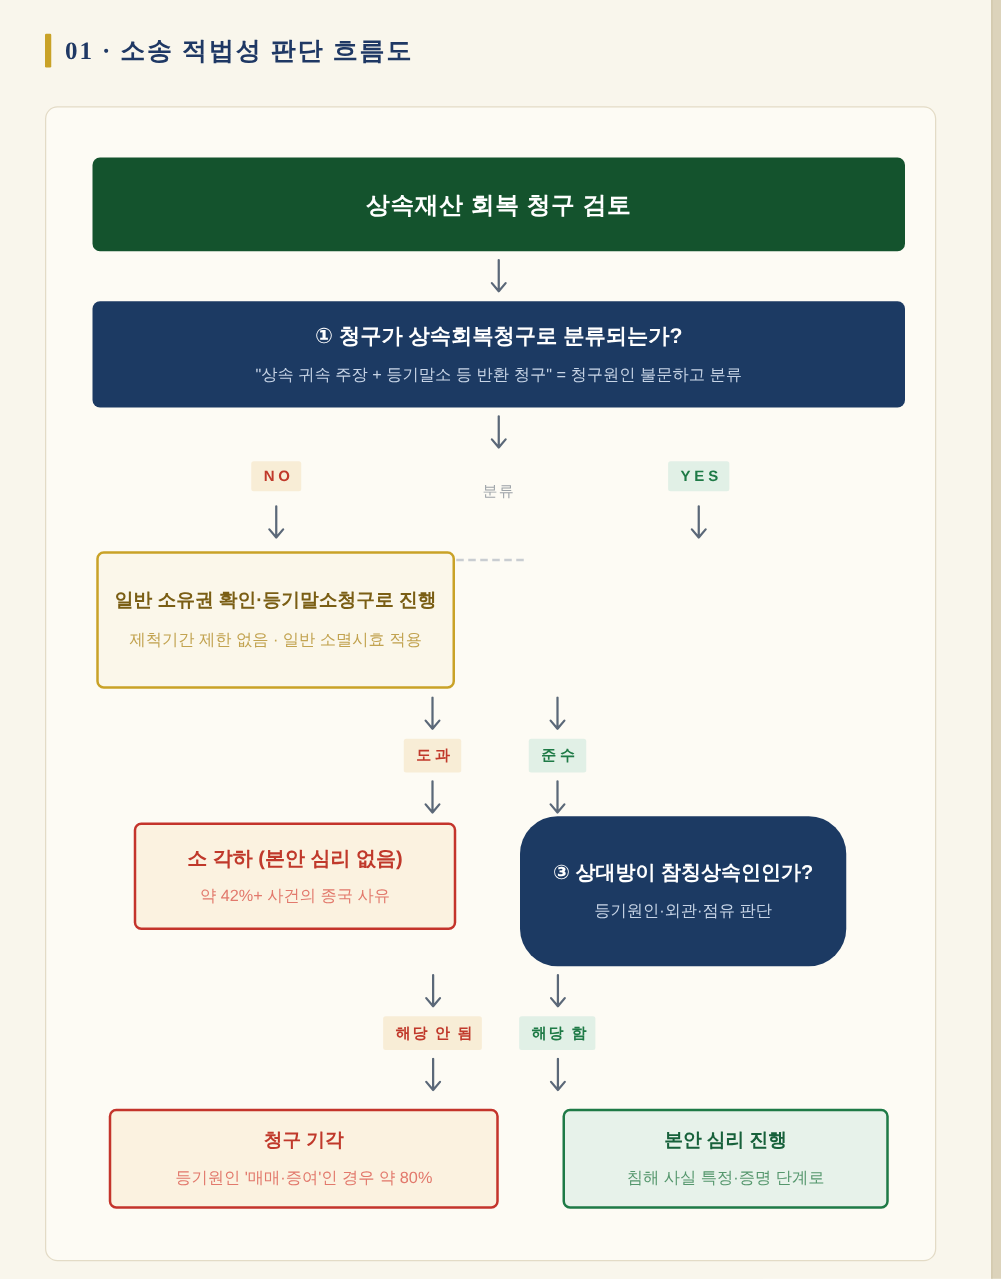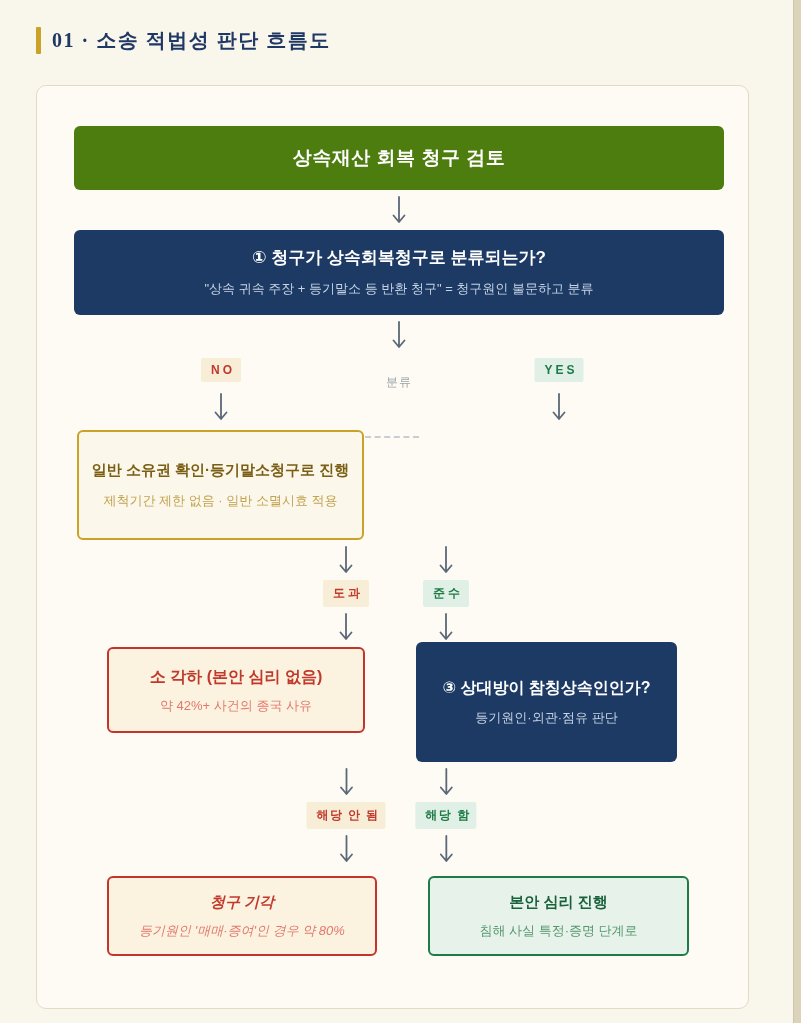--- a/index.html
+++ b/index.html
@@ -20,21 +20,21 @@
     position:absolute;top:85px;left:36px;width:713px;height:924px;
     background:#fdfbf4;border:1px solid #e3dbc6;border-radius:10px;
     box-sizing:border-box;padding:40px 0 0 37px;
   }
   .canvas{position:relative;width:650px;}
   
   .node{box-sizing:border-box;border-radius:6px;display:flex;flex-direction:column;
         justify-content:center;align-items:center;text-align:center;}
   .node .t{line-height:1.45;}
   .node .s{line-height:1.5;}
-  .box-start{height:64px;background:#4d7c0f;color:#ffffff;font-size:19px;font-weight:700;letter-spacing:0.5px;}
+  .box-start{height:75px;background:#14532d;color:#ffffff;font-size:19px;font-weight:700;letter-spacing:0.5px;}
   .box-q1{height:85px;background:#1c3a63;padding:10px 30px;}
   .box-q1 .t{color:#ffffff;font-size:17px;font-weight:700;}
   .box-q1 .s{color:#c7d4e6;font-size:13px;margin-top:8px;}
   
   .varrow-row{display:flex;justify-content:center;align-items:center;height:40px;}
   svg.arr{display:block;}
   
   .branch-row{position:relative;height:38px;}
   .badge{
     font-size:12px;font-weight:700;letter-spacing:3px;
@@ -62,27 +62,27 @@
          display:flex;flex-direction:column;align-items:center;}
   .chain-left{left:272px;font-family:Liberation Serif, serif;}
   .chain-right{left:372px;}
   .chain .badge{margin:6px 0;}
   
   .row4{display:flex;align-items:flex-start;}
   .card-red{margin-left:33px;margin-top:5px;width:258px;min-height:86px;
             border:2px solid #c4342b;background:#fbf2e0;padding:12px 14px;}
   .card-red .t{color:#c0392b;font-size:16px;font-weight:700;}
   .card-red .s{color:#e2796c;font-size:13px;margin-top:8px;}
-  .card-navy3{width:261px;min-height:120px;margin-left:51px;background:#1c3a63;padding:12px 26px;}
+  .card-navy3{width:261px;min-height:120px;margin-left:51px;background:#1c3a63;padding:12px 26px;border-radius:30px;}
   .card-navy3 .t{color:#ffffff;font-size:16px;font-weight:700;}
   .card-navy3 .s{color:#c7d4e6;font-size:13px;margin-top:9px;}
   
   .row5{display:flex;margin-top:12px;}
-  .card-red2{margin-left:33px;width:270px;min-height:80px;
-             border:2px solid #c4342b;background:#fbf2e0;padding:10px 14px;font-style:italic;}
+  .card-red2{margin-left:13px;width:312px;min-height:80px;
+             border:2px solid #c4342b;background:#fbf2e0;padding:10px 14px;}
   .card-red2 .t{color:#c0392b;font-size:15px;font-weight:700;}
   .card-red2 .s{color:#e2796c;font-size:13px;margin-top:8px;}
   .card-green{width:261px;min-height:80px;margin-left:51px;
               border:2px solid #1e7a46;background:#e7f2ea;padding:10px 16px;}
   .card-green .t{color:#17613b;font-size:15px;font-weight:700;}
   .card-green .s{color:#55976d;font-size:13px;margin-top:8px;}
   
   .scrollbar{position:absolute;right:0;top:0;width:8px;height:1023px;
              background:#dcd3bb;border-left:1px solid #cfc5a9;box-sizing:border-box;}
 </style>

